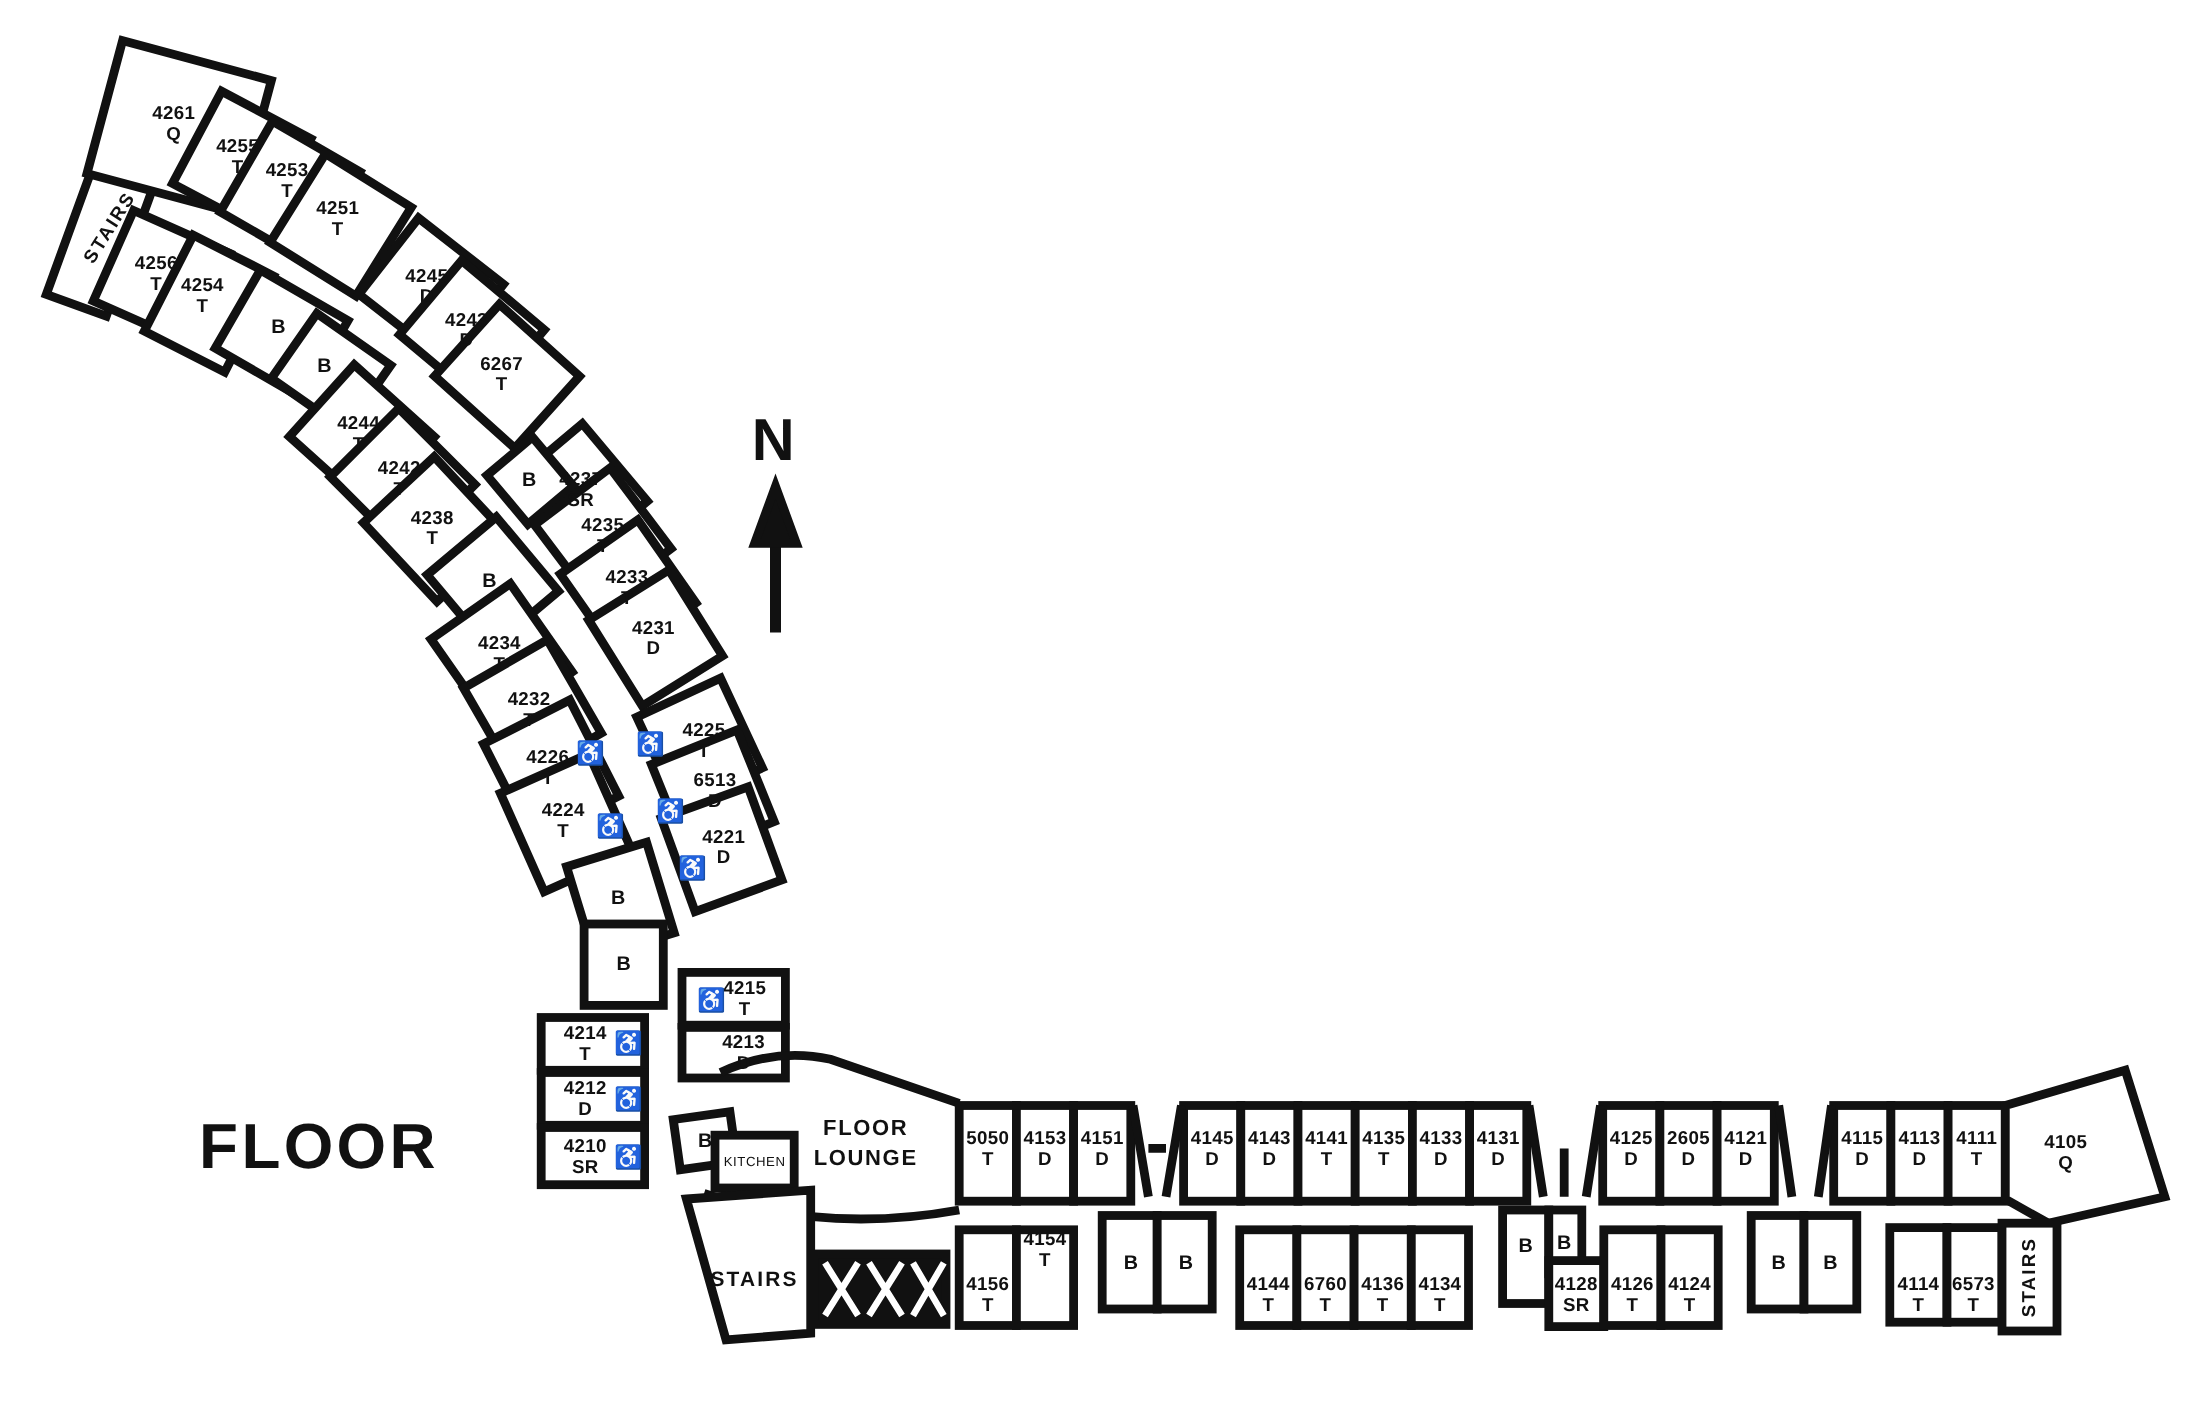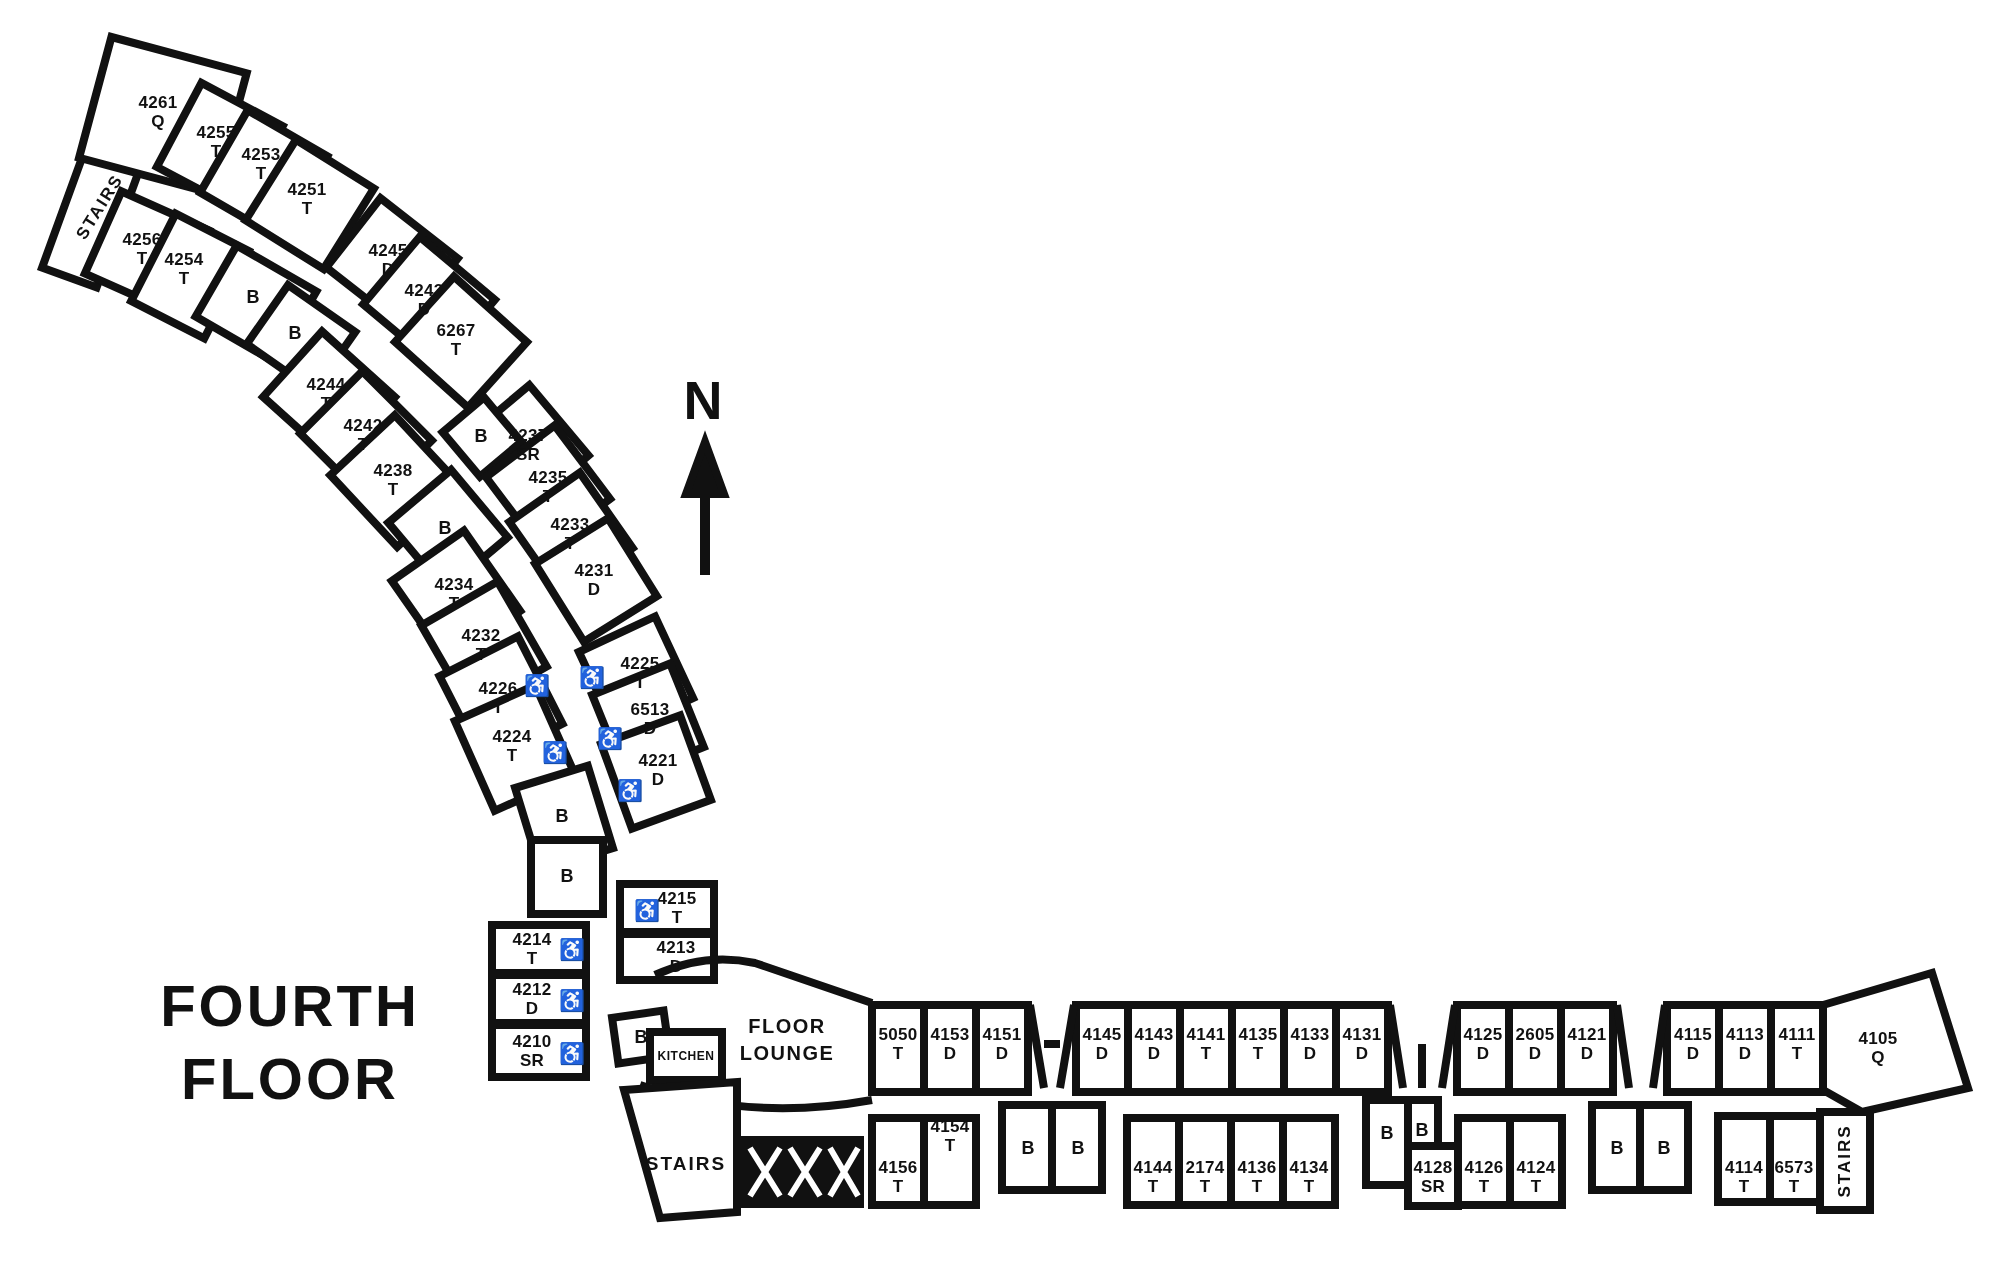--- a/index.html
+++ b/index.html
@@ -6,21 +6,21 @@
   body{width:2001px;height:1288px;position:relative;background:#fff;overflow:hidden;
        font-family:"Liberation Sans",sans-serif;color:#111}
   svg.walls{position:absolute;left:0;top:0}
   .lbl{position:absolute;transform:translate(-50%,-50%);text-align:center;font-size:17px;
        font-weight:600;line-height:1.12;letter-spacing:.3px;white-space:nowrap;color:#111}
   .bath{position:absolute;transform:translate(-50%,-50%);font-size:18px;font-weight:600;color:#111}
   .stairs{position:absolute;font-size:17px;font-weight:800;letter-spacing:2px;color:#111;white-space:nowrap}
   .stairs.tl{transform:translate(-50%,-50%) rotate(-58deg)}
   .stairs.bt{transform:translate(-50%,-50%);font-size:19px}
   .stairs.rt{transform:translate(-50%,-50%) rotate(-90deg)}
-  .kitchen{position:absolute;transform:translate(-50%,-50%);font-size:12px;font-weight:700;
+  .kitchen{position:absolute;transform:translate(-50%,-50%);font-size:12px;font-weight:400;
            letter-spacing:.5px;color:#111}
   .lounge{position:absolute;transform:translate(-50%,-50%);font-size:20px;font-weight:600;
           letter-spacing:1.5px;line-height:1.35;text-align:center;color:#111}
   .title{position:absolute;transform:translate(-50%,-50%);font-size:58px;font-weight:800;
          letter-spacing:3px;line-height:1.26;text-align:center;color:#111}
   .north-n{position:absolute;transform:translate(-50%,-50%);font-size:54px;font-weight:800;color:#111}
   .wheel{position:absolute;transform:translate(-50%,-50%);font-size:21px;color:#111;line-height:1}
 </style>
 </head>
 <body>
@@ -134,21 +134,20 @@
     </g>
 
     <g>
       <line x1="705" y1="575" x2="705" y2="472" stroke-width="10"></line>
       <polygon points="705,442 686,494 724,494" fill="#111111"></polygon>
     </g>
   </g>
 </svg>
 
 <div class="title" style="left:290px;top:1042px">
-  <div>FOURTH</div>
   <div>FLOOR</div>
 </div>
 <div class="north-n" style="left:703px;top:400px">N</div>
 
 <div class="stairs tl" style="left:100px;top:207px">STAIRS</div>
 <div class="stairs bt" style="left:686px;top:1164px">STAIRS</div>
 <div class="stairs rt" style="left:1845px;top:1161px">STAIRS</div>
 <div class="kitchen" style="left:686px;top:1056px">KITCHEN</div>
 <div class="lounge" style="left:787px;top:1040px">
   <div>FLOOR</div>
@@ -363,21 +362,21 @@
   </div>
 <div class="lbl" style="left:950px;top:1136px">
     <div>4154</div>
     <div>T</div>
   </div>
 <div class="lbl" style="left:1153px;top:1177px">
     <div>4144</div>
     <div>T</div>
   </div>
 <div class="lbl" style="left:1205px;top:1177px">
-    <div>2174</div>
+    <div>6760</div>
     <div>T</div>
   </div>
 <div class="lbl" style="left:1257px;top:1177px">
     <div>4136</div>
     <div>T</div>
   </div>
 <div class="lbl" style="left:1309px;top:1177px">
     <div>4134</div>
     <div>T</div>
   </div>

